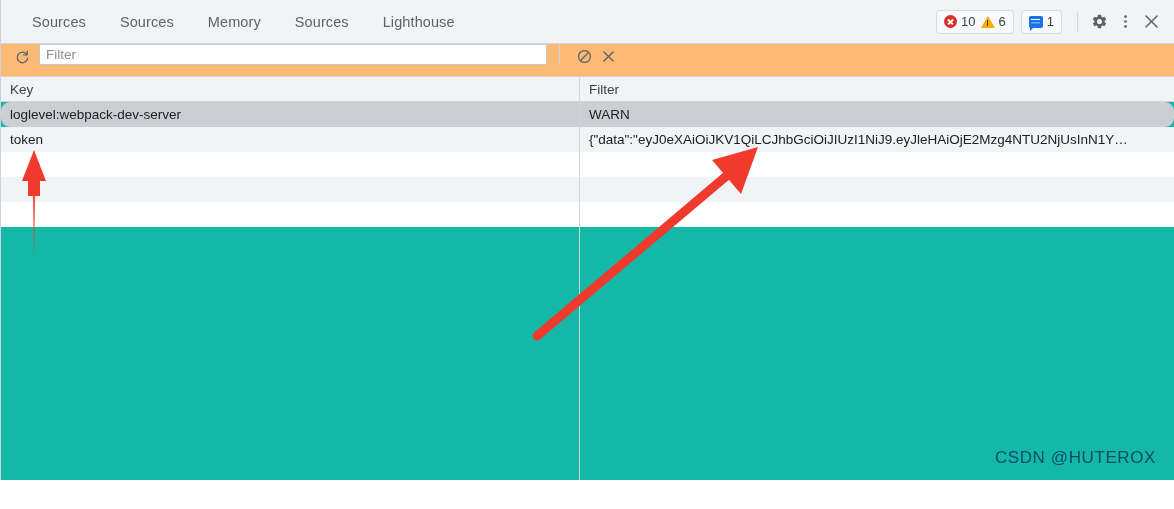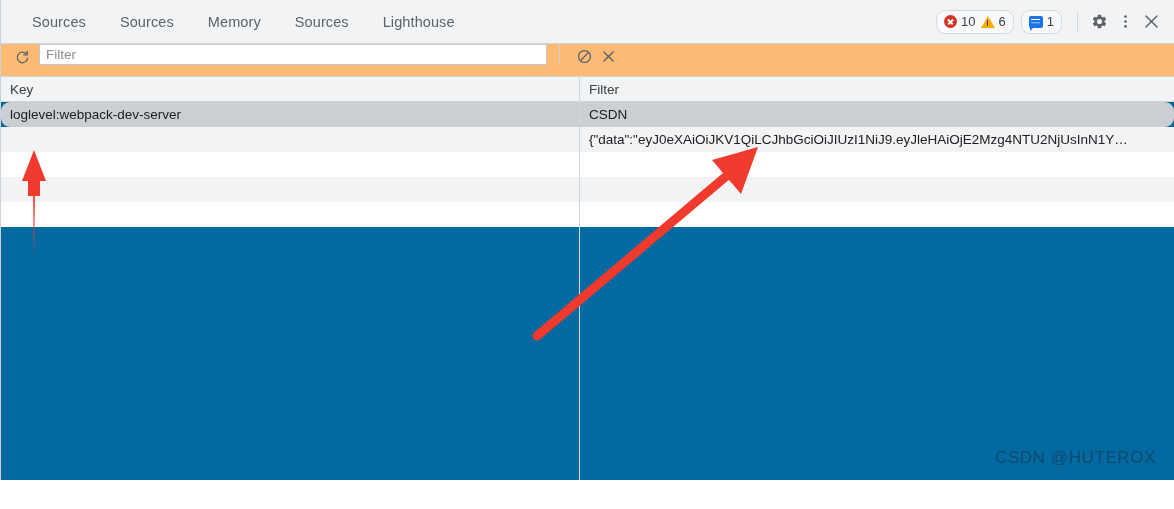--- a/index.html
+++ b/index.html
@@ -57,21 +57,21 @@
     margin-left: auto;
     display: flex;
     align-items: center;
     padding-right: 10px;
     gap: 0px;
   }
   .badge-group {
     display: flex;
     align-items: center;
     border: 1px solid #d6d9dc;
-    border-radius: 9px;
+    border-radius: 4px;
     background: #f8f9fa;
     height: 24px;
     padding: 0 7px;
     margin-right: 7px;
     gap: 5px;
     cursor: pointer;
   }
   .badge-item {
     display: flex;
     align-items: center;
@@ -183,21 +183,21 @@
     width: 24px; height: 24px;
     display: flex; align-items: center; justify-content: center;
     cursor: pointer;
     color: #5f6368;
   }
 
   
   .table-wrap {
     position: relative;
     height: 432px;
-    background: #0369a1;
+    background: #14b8a6;
   }
   .col-divider {
     position: absolute;
     left: 578px; top: 0; bottom: 0;
     width: 1px;
     background: #d3d6d9;
     z-index: 3;
     cursor: col-resize;
   }
   .thead {
@@ -370,24 +370,25 @@
 
     <div class="col-divider"></div>
 
     <div class="thead">
       <div class="th th-key">Key</div>
       <div class="th th-value">Filter</div>
     </div>
 
     <div class="trow sel">
       <div class="cell-key">loglevel:webpack-dev-server</div>
-      <div class="cell-value">CSDN</div>
+      <div class="cell-value">WARN</div>
     </div>
 
     <div class="trow alt">
+      <div class="cell-key">token</div>
       <div class="cell-value">{"data":"eyJ0eXAiOiJKV1QiLCJhbGciOiJIUzI1NiJ9.eyJleHAiOjE2Mzg4NTU2NjUsInN1Y…</div>
     </div>
 
     <div class="trow white"></div>
     <div class="trow alt"></div>
     <div class="trow white"></div>
   </div>
 
   <svg class="annots" viewBox="0 0 1174 509">
 

